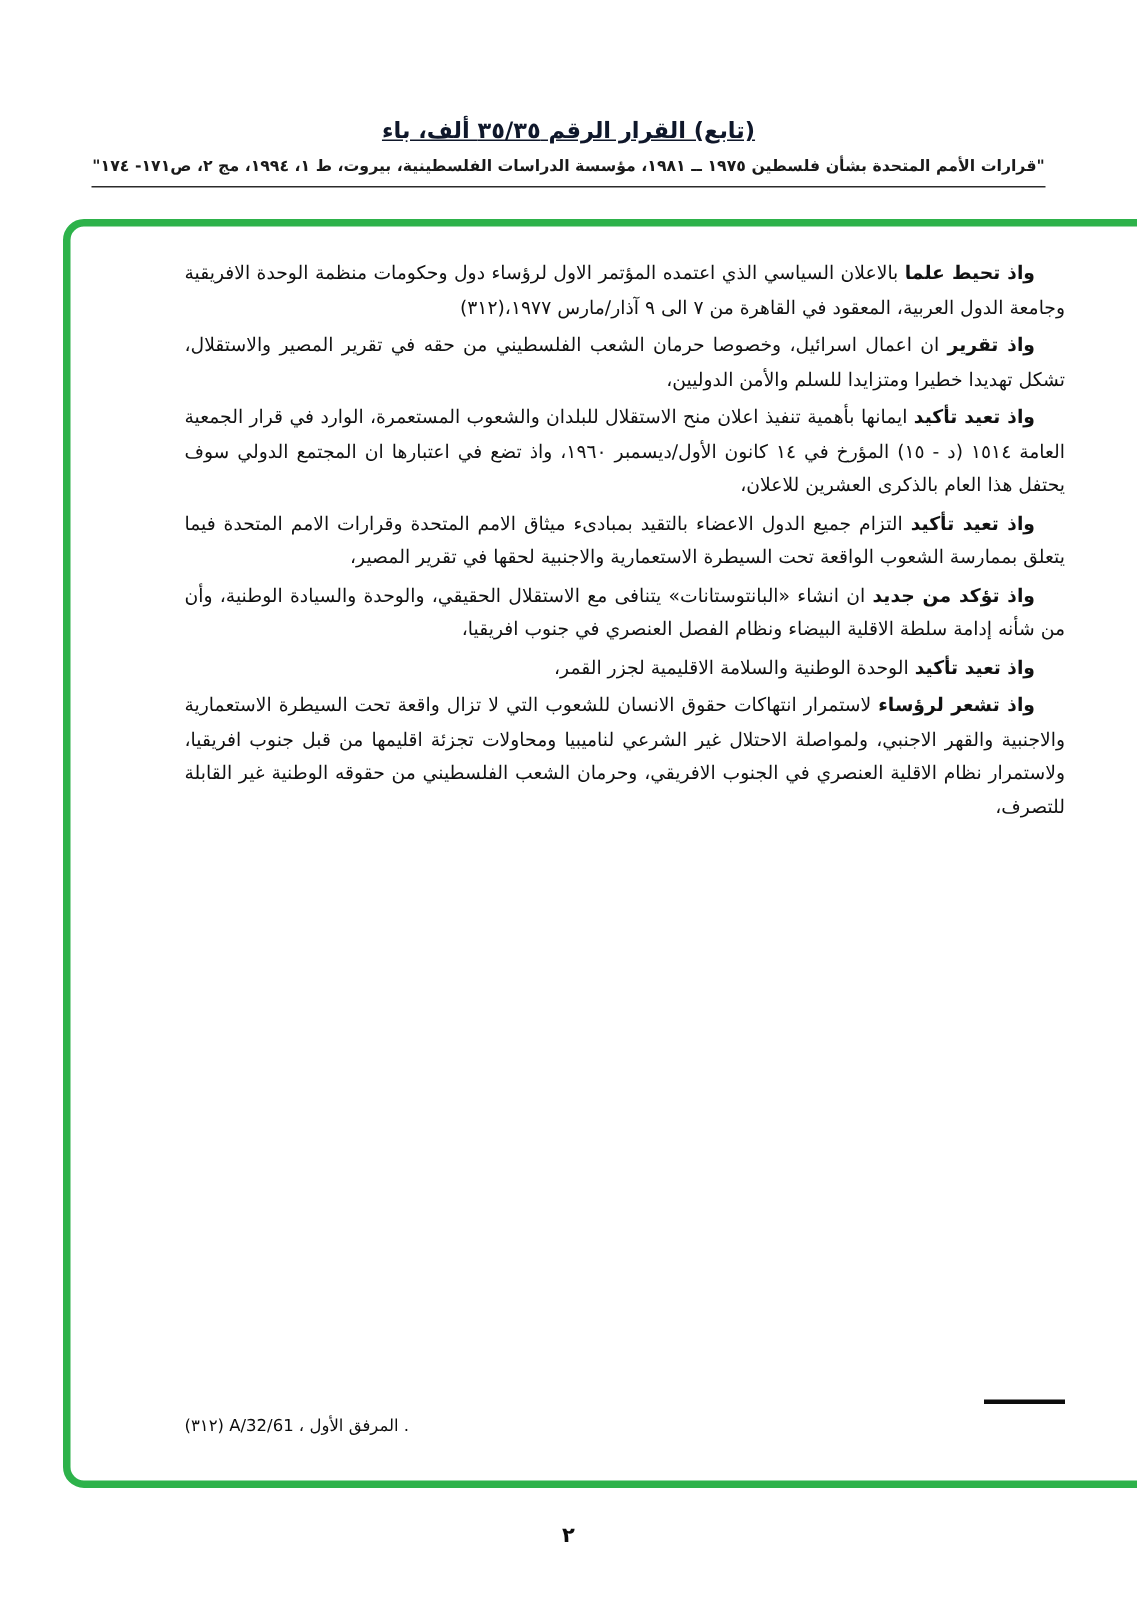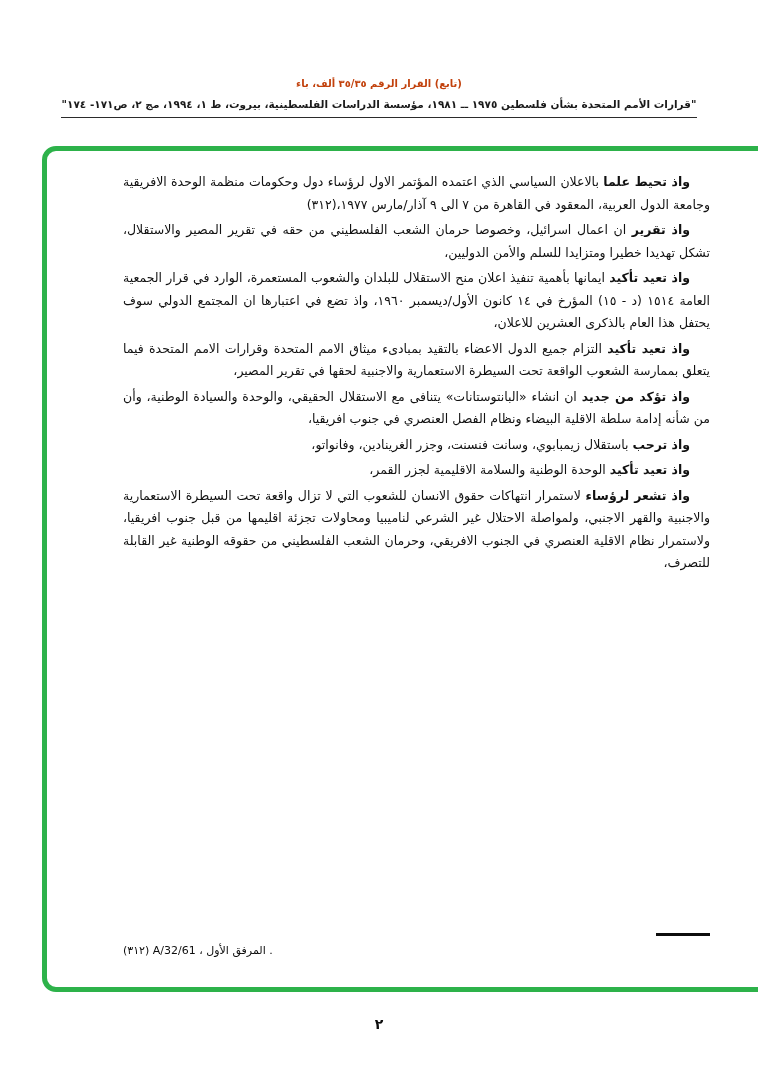--- a/index.html
+++ b/index.html
@@ -12,22 +12,23 @@
     overflow: hidden;
   }
   .page { position: relative; width: 758px; height: 1078px; }
 
   
   .doc-header {
     position: absolute; top: 78px; left: 0; right: 0;
     text-align: center; direction: rtl;
   }
   .doc-title {
-    font-size: 10px; font-weight: bold; color: #c2410c;
+    font-size: 15px; font-weight: bold; color: #0f172a;
     letter-spacing: 0.2px;
+    text-decoration: underline;
   }
   .doc-source {
     margin-top: 9px;
     font-size: 10.5px; font-weight: bold; color: #1a1a1a;
   }
   .header-rule {
     border: none; border-top: 1.5px solid #2b2b2b;
     width: 636px; margin: 7px auto 0 auto;
   }
 
@@ -85,21 +86,20 @@
     <hr class="header-rule">
   </header>
 
   <section class="green-box" style="border-color: rgb(45, 178, 74);">
     <div class="text-column">
       <p class="para"><span class="para-lead">واذ تحيط علما</span><span> بالاعلان السياسي الذي اعتمده المؤتمر الاول لرؤساء دول وحكومات منظمة الوحدة الافريقية وجامعة الدول العربية، المعقود في القاهرة من ٧ الى ٩ آذار/مارس ١٩٧٧،(٣١٢)</span></p>
       <p class="para"><span class="para-lead">واذ تقرير</span><span> ان اعمال اسرائيل، وخصوصا حرمان الشعب الفلسطيني من حقه في تقرير المصير والاستقلال، تشكل تهديدا خطيرا ومتزايدا للسلم والأمن الدوليين،</span></p>
       <p class="para"><span class="para-lead">واذ تعيد تأكيد</span><span> ايمانها بأهمية تنفيذ اعلان منح الاستقلال للبلدان والشعوب المستعمرة، الوارد في قرار الجمعية العامة ١٥١٤ (د - ١٥) المؤرخ في ١٤ كانون الأول/ديسمبر ١٩٦٠، واذ تضع في اعتبارها ان المجتمع الدولي سوف يحتفل هذا العام بالذكرى العشرين للاعلان،</span></p>
       <p class="para"><span class="para-lead">واذ تعيد تأكيد</span><span> التزام جميع الدول الاعضاء بالتقيد بمبادىء ميثاق الامم المتحدة وقرارات الامم المتحدة فيما يتعلق بممارسة الشعوب الواقعة تحت السيطرة الاستعمارية والاجنبية لحقها في تقرير المصير،</span></p>
       <p class="para"><span class="para-lead">واذ تؤكد من جديد</span><span> ان انشاء «البانتوستانات» يتنافى مع الاستقلال الحقيقي، والوحدة والسيادة الوطنية، وأن من شأنه إدامة سلطة الاقلية البيضاء ونظام الفصل العنصري في جنوب افريقيا،</span></p>
-      <p class="para"><span class="para-lead">واذ ترحب</span><span> باستقلال زيمبابوي، وسانت فنسنت، وجزر الغرينادين، وفانواتو،</span></p>
       <p class="para"><span class="para-lead">واذ تعيد تأكيد</span><span> الوحدة الوطنية والسلامة الاقليمية لجزر القمر،</span></p>
       <p class="para"><span class="para-lead">واذ تشعر لرؤساء</span><span> لاستمرار انتهاكات حقوق الانسان للشعوب التي لا تزال واقعة تحت السيطرة الاستعمارية والاجنبية والقهر الاجنبي، ولمواصلة الاحتلال غير الشرعي لناميبيا ومحاولات تجزئة اقليمها من قبل جنوب افريقيا، ولاستمرار نظام الاقلية العنصري في الجنوب الافريقي، وحرمان الشعب الفلسطيني من حقوقه الوطنية غير القابلة للتصرف،</span></p>
     </div>
 
     <div class="footnote-area">
       <div class="footnote-rule"></div>
       <div class="footnote-text">(٣١٢) A/32/61 ، المرفق الأول .</div>
     </div>
   </section>
 

